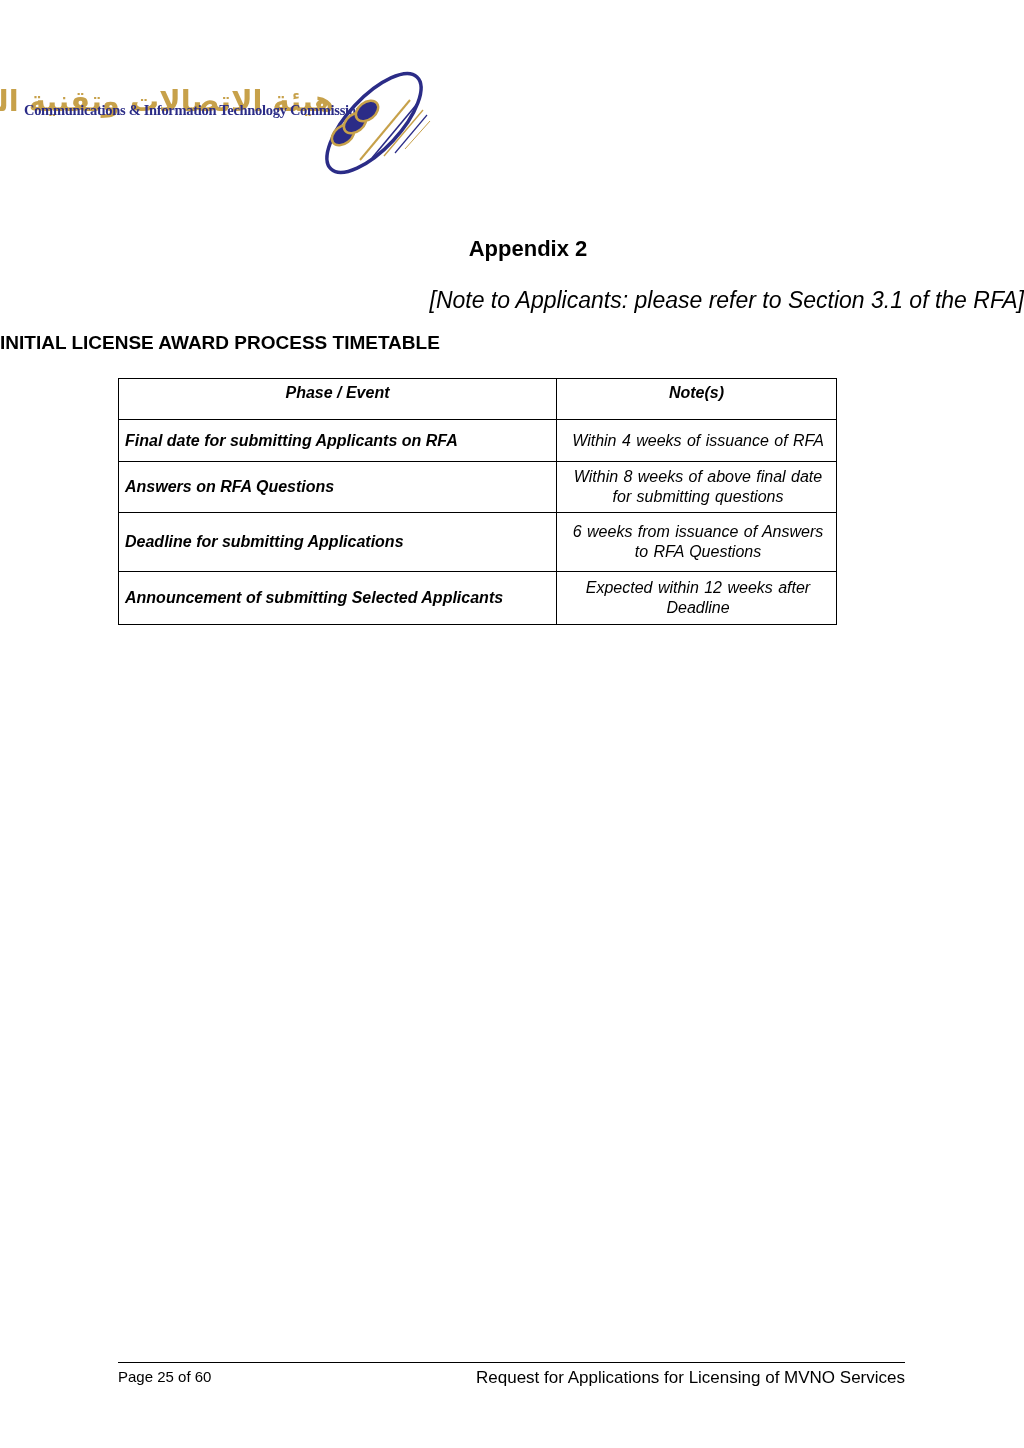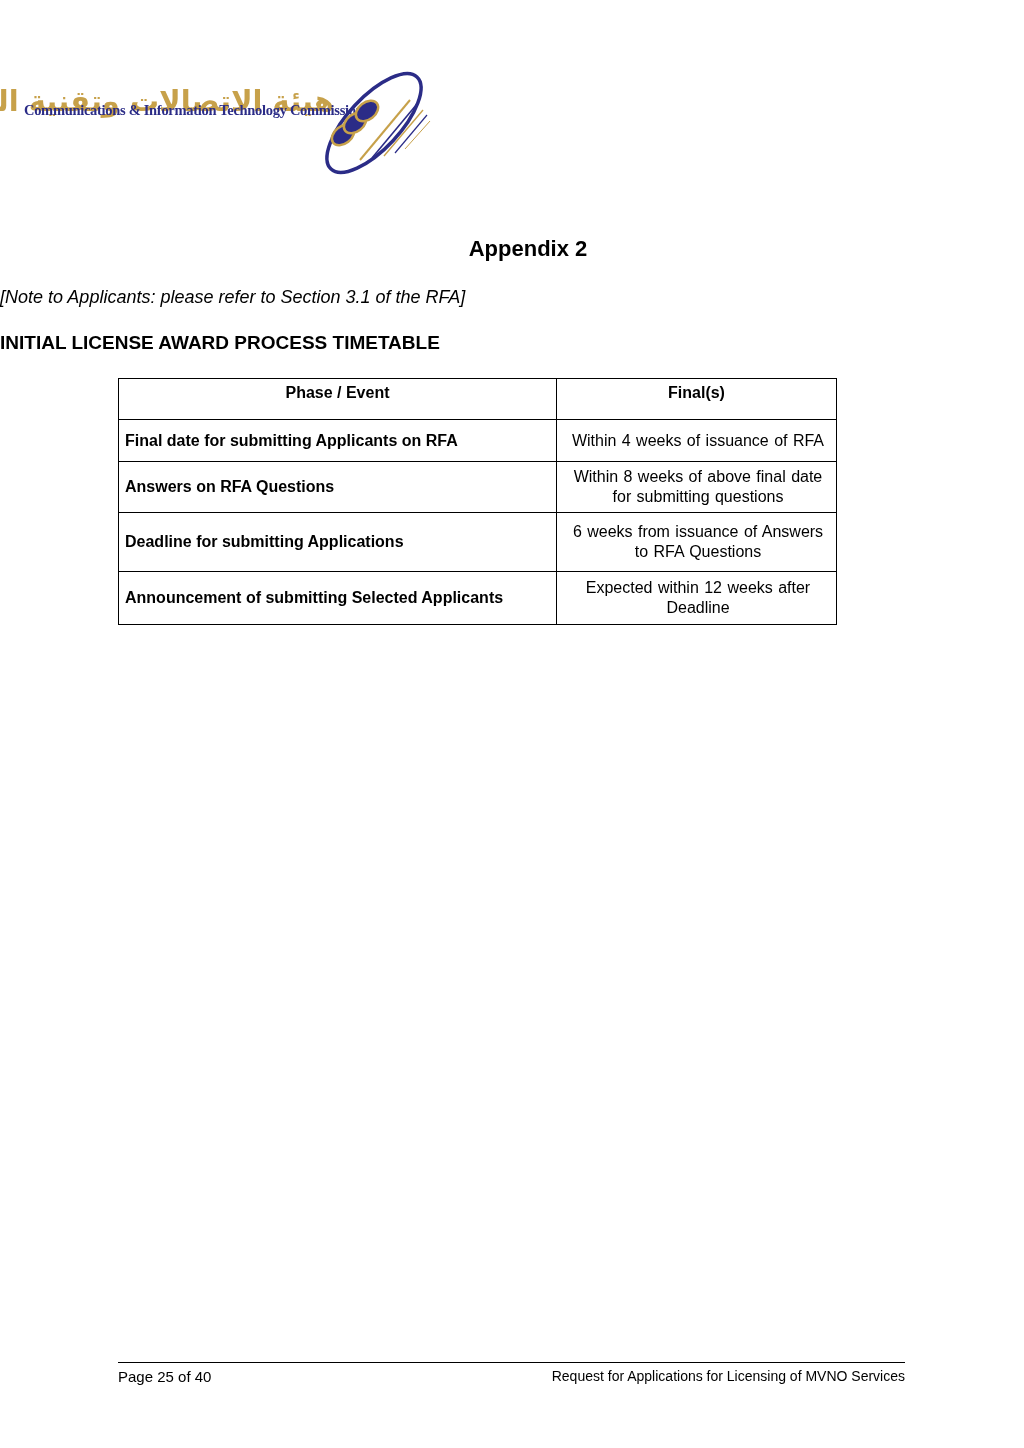--- a/index.html
+++ b/index.html
@@ -37,36 +37,37 @@
   .gold-stroke{stroke:var(--gold);fill:none;}
   .dot{fill:var(--navy);stroke:var(--gold);stroke-width:2.5;}
 
   
   .doc-title{
     position:absolute;top:236px;left:0;width:100%;
     text-align:center;font-size:22px;font-weight:bold;line-height:1.2;padding-left:16px;
   }
   .doc-note{
     position:absolute;top:287px;left:0;width:100%;
-    text-align:left;font-style:italic;font-size:18px;line-height:1.2;
+    text-align:right;font-style:italic;font-size:23px;line-height:1.2;
   }
   .doc-heading{
     position:absolute;top:332px;left:0;width:100%;
     font-size:19px;font-weight:bold;line-height:1.2;
   }
 
   
   .timetable{
     position:absolute;left:118px;top:378px;width:718px;
     border-collapse:collapse;table-layout:fixed;
     font-size:16px;
   }
   .timetable th,.timetable td{
     border:1.7px solid #000;
     line-height:1.28;
+    font-style:italic;
   }
   .timetable col.c1{width:438px;}
   .timetable col.c2{width:280px;}
   .timetable th{
     text-align:center;vertical-align:top;
     padding:4px 4px 16px 4px;font-size:16px;
   }
   .timetable td{vertical-align:middle;}
   .timetable td.phase{
     font-weight:bold;text-align:left;
@@ -84,21 +85,21 @@
 
   
   .footer-line{
     position:absolute;left:118px;top:1362px;width:787px;
     border-top:1.7px solid #000;height:0;
   }
   .footer-left{
     position:absolute;left:118px;top:1368px;font-size:15px;
   }
   .footer-right{
-    position:absolute;right:119px;top:1368px;font-size:14px;text-align:left;
+    position:absolute;right:119px;top:1368px;font-size:17px;text-align:left;
   }
 </style>
 </head>
 <body>
 
 <div class="page">
 
   <div class="logo">
     <div class="logo-arabic">هيئة الاتصالات وتقنية المعلومات</div>
     <div class="logo-english">Communications &amp; Information Technology Commission</div>
@@ -120,21 +121,21 @@
   <div class="doc-heading">INITIAL LICENSE AWARD PROCESS TIMETABLE</div>
 
   <table class="timetable">
     <colgroup>
         <col class="c1">
         <col class="c2">
       </colgroup>
     <tbody>
         <tr>
       <th>Phase / Event</th>
-      <th>Final(s)</th>
+      <th>Note(s)</th>
     </tr>
     <tr class="r1">
       <td class="phase">Final date for submitting Applicants on RFA</td>
       <td class="date">Within 4 weeks of issuance of RFA</td>
     </tr>
     <tr class="r2">
       <td class="phase">Answers on RFA Questions</td>
       <td class="date">Within 8 weeks of above final date
 for submitting questions</td>
     </tr>
@@ -145,16 +146,16 @@
     </tr>
     <tr class="r4">
       <td class="phase">Announcement of submitting Selected Applicants</td>
       <td class="date">Expected within 12 weeks after
 Deadline</td>
     </tr>
   </tbody>
     </table>
 
   <div class="footer-line"></div>
-  <div class="footer-left">Page 25 of 40</div>
+  <div class="footer-left">Page 25 of 60</div>
   <div class="footer-right">Request for Applications for Licensing of MVNO Services</div>
 
 </div>
 
 </body></html>

